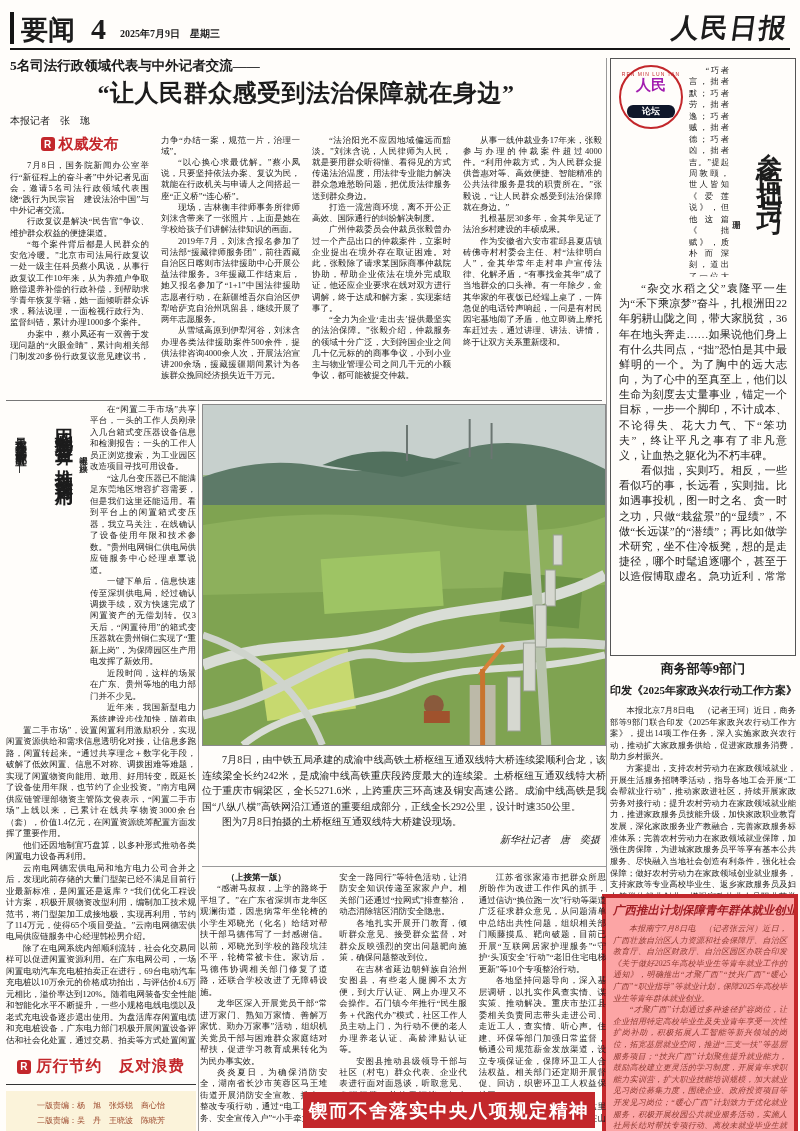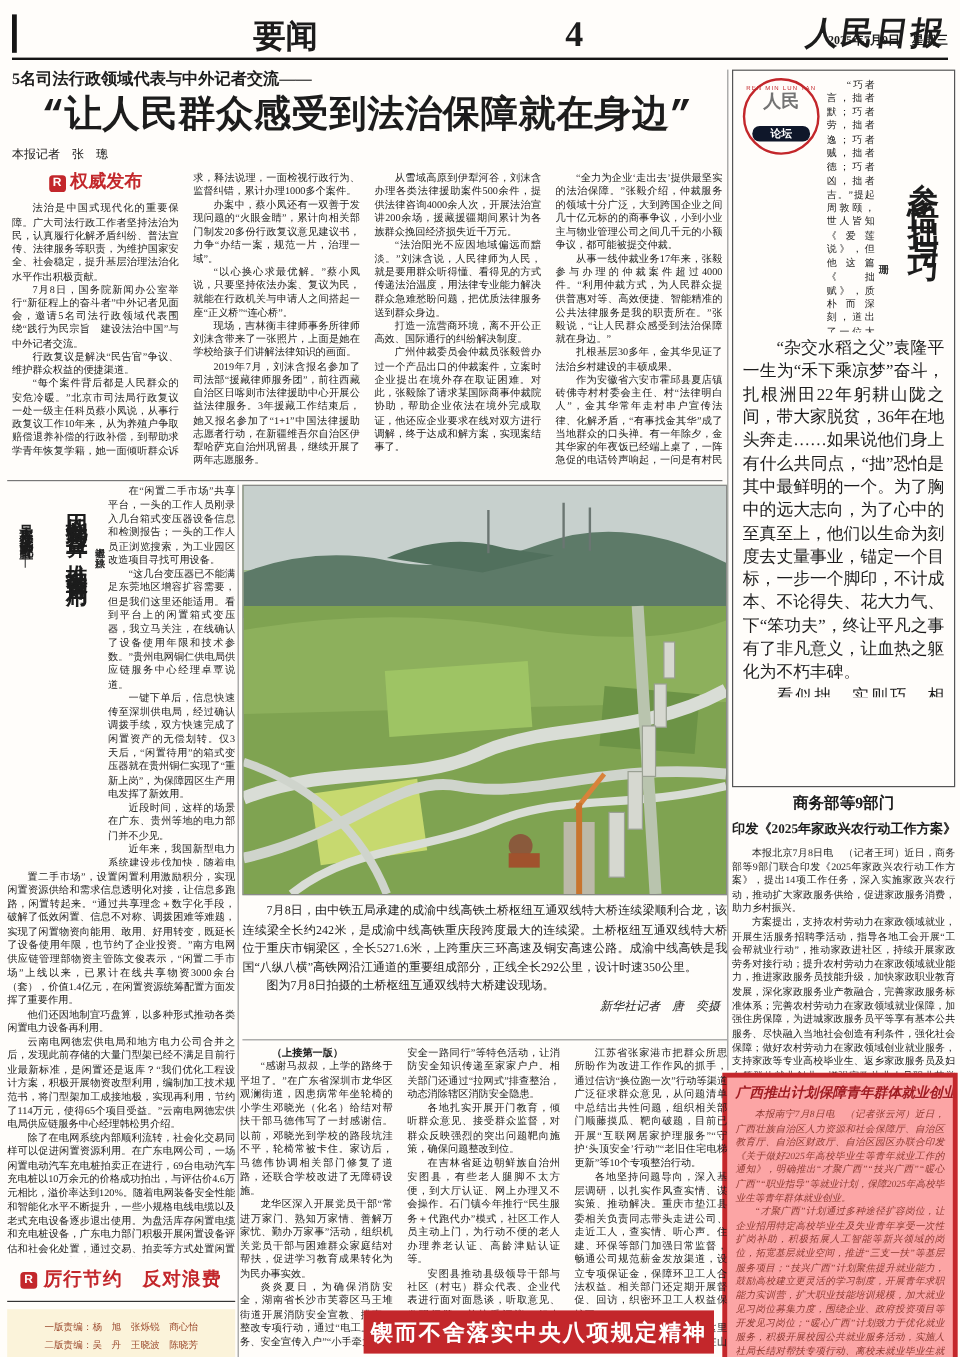--- a/index.html
+++ b/index.html
@@ -2,55 +2,55 @@
 <html><head>
 <meta charset="utf-8">
 <style>
   html,body{margin:0;padding:0;background:#e8e8e4;}
   .page{position:relative;width:800px;height:1131px;background:#fffdfa;margin:0 auto;
         font-family:"Liberation Serif","DejaVu Serif",serif;color:#1c1c1c;overflow:hidden;}
   p{margin:0;text-indent:2em;}
   .jtext{text-align:justify;}
   
   .hdr{position:absolute;left:10px;top:8px;width:780px;height:40px;border-bottom:2px solid #151515;}
-  .hdr-inner{display:flex;align-items:flex-end;height:36px;justify-content:space-between;}
+  .hdr-inner{display:flex;align-items:flex-end;height:36px;}
   .hdr-bracket{width:4px;height:32px;background:#151515;margin-right:7px;}
   .sec-name{font-size:27px;font-weight:bold;line-height:1;}
   .page-no{font-size:30px;line-height:1;margin-left:16px;font-weight:bold;}
   .hdr-date{font-size:10px;margin-left:14px;padding-bottom:3px;font-weight:bold;}
   .masthead{position:absolute;right:2px;top:2px;font-size:27px;font-weight:bold;
             transform:skewX(-8deg);letter-spacing:2px;}
   
   .main-story{position:absolute;left:10px;top:57px;width:592px;}
   .kicker{font-size:13.5px;font-weight:bold;}
-  .headline{font-size:31px;font-weight:bold;letter-spacing:.5px;line-height:1.15;margin-top:5px;text-align:center;font-family:Liberation Mono, monospace;}
+  .headline{font-size:24px;font-weight:bold;letter-spacing:.5px;line-height:1.15;margin-top:5px;text-align:center;}
   .byline{font-size:10px;margin:6px 0 7px;}
   .ms-cols{column-count:4;column-gap:12px;height:248px;overflow:hidden;font-size:8.5px;line-height:1.32;}
   .col-label{display:flex;align-items:center;justify-content:center;gap:4px;
              color:#c3272b;font-weight:bold;font-size:15px;margin-bottom:6px;text-indent:0;}
   .r-icon{display:inline-flex;align-items:center;justify-content:center;width:14px;height:14px;
           background:#c3272b;color:#fff;border-radius:3px;font-size:10px;font-weight:bold;
           font-family:"Liberation Sans",sans-serif;}
   .hline{position:absolute;background:#777;height:1px;}
   .vline{position:absolute;background:#999;width:1px;}
   
   .forum{position:absolute;left:610px;top:58px;width:186px;height:598px;border:1px solid #555;
          padding:6px 8px;box-sizing:border-box;overflow:hidden;}
   .forum-logo{float:left;width:64px;height:64px;border:2px solid #c3272b;border-radius:50%;
               margin:0 6px 4px 0;position:relative;box-sizing:border-box;text-align:center;}
   .forum-logo-arc{font-size:5px;color:#c3272b;letter-spacing:1px;display:block;margin-top:4px;
                   font-family:"Liberation Sans",sans-serif;}
-  .forum-logo-top{display:block;color:#737373;font-weight:bold;font-size:15px;line-height:1.1;}
+  .forum-logo-top{display:block;color:#a21caf;font-weight:bold;font-size:15px;line-height:1.1;}
   .forum-logo-band{position:absolute;left:6px;right:6px;bottom:9px;background:#0f172a;color:#fff;
                    font-size:9px;font-weight:bold;border-radius:6px;line-height:13px;}
   .forum-title{position:absolute;right:8px;top:72px;writing-mode:vertical-rl;font-size:26px;
                font-weight:bold;letter-spacing:15px;height:215px;}
   .forum-author{position:absolute;right:52px;top:155px;writing-mode:vertical-rl;font-size:8.5px;color:#333;}
   .forum-upper{margin-right:58px;font-size:8.3px;line-height:1.38;height:212px;overflow:hidden;}
-  .forum-lower{clear:both;font-size:14px;line-height:1.38;height:300px;overflow:hidden;margin-top:4px;}
+  .forum-lower{clear:both;font-size:11px;line-height:1.38;height:300px;overflow:hidden;margin-top:4px;}
   
   .commerce{position:absolute;left:610px;top:660px;width:186px;}
   .cm-kicker{text-align:center;font-size:13px;font-weight:bold;}
   .cm-title{text-align:center;font-size:11px;font-weight:bold;margin:5px 0 7px;white-space:nowrap;}
   .cm-body{font-size:8.3px;line-height:1.4;height:192px;overflow:hidden;}
   
   .gx{position:absolute;left:602px;top:894px;width:196px;height:260px;border:4px solid #c3272b;
       box-sizing:border-box;padding:5px 7px;background:#fca5a5;overflow:hidden;font-style:italic;}
   .gx-title{font-size:11.5px;font-weight:bold;color:#a01d23;text-align:center;white-space:nowrap;margin-bottom:5px;}
   .gx-body{font-size:8px;line-height:1.45;color:#8c3a31;}
@@ -100,21 +100,20 @@
   <div class="main-story">
     <div class="kicker">5名司法行政领域代表与中外记者交流——</div>
     <div class="headline">“让人民群众感受到法治保障就在身边”</div>
     <div class="byline">本报记者　张　璁</div>
     <div class="ms-cols jtext">
       <div class="col-label">
         <span class="r-icon">R</span>
         <span>权威发布</span>
       </div>
       <div>
-          <p>法治是中国式现代化的重要保障。广大司法行政工作者坚持法治为民，认真履行化解矛盾纠纷、普法宣传、法律服务等职责，为维护国家安全、社会稳定，提升基层治理法治化水平作出积极贡献。</p>
           <p>7月8日，国务院新闻办公室举行“新征程上的奋斗者”中外记者见面会，邀请5名司法行政领域代表围绕“践行为民宗旨　建设法治中国”与中外记者交流。</p>
           <p>行政复议是解决“民告官”争议、维护群众权益的便捷渠道。</p>
           <p>“每个案件背后都是人民群众的安危冷暖。”北京市司法局行政复议一处一级主任科员蔡小凤说，从事行政复议工作10年来，从为养殖户争取赔偿退养补偿的行政补偿，到帮助求学青年恢复学籍，她一面倾听群众诉求，释法说理，一面检视行政行为、监督纠错，累计办理1000多个案件。</p>
           <p>办案中，蔡小凤还有一双善于发现问题的“火眼金睛”，累计向相关部门制发20多份行政复议意见建议书，力争“办结一案，规范一片，治理一域”。</p>
           <p>“以心换心求最优解。”蔡小凤说，只要坚持依法办案、复议为民，就能在行政机关与申请人之间搭起一座“正义桥”“连心桥”。</p>
           <p>现场，吉林衡丰律师事务所律师刘沫含带来了一张照片，上面是她在学校给孩子们讲解法律知识的画面。</p>
           <p>2019年7月，刘沫含报名参加了司法部“援藏律师服务团”，前往西藏自治区日喀则市法律援助中心开展公益法律服务。3年援藏工作结束后，她又报名参加了“1+1”中国法律援助志愿者行动，在新疆维吾尔自治区伊犁哈萨克自治州巩留县，继续开展了两年志愿服务。</p>
           <p>从雪域高原到伊犁河谷，刘沫含办理各类法律援助案件500余件，提供法律咨询4000余人次，开展法治宣讲200余场，援藏援疆期间累计为各族群众挽回经济损失近千万元。</p>
           <p>“法治阳光不应因地域偏远而黯淡。”刘沫含说，人民律师为人民，就是要用群众听得懂、看得见的方式传递法治温度，用法律专业能力解决群众急难愁盼问题，把优质法律服务送到群众身边。</p>
           <p>打造一流营商环境，离不开公正高效、国际通行的纠纷解决制度。</p>

